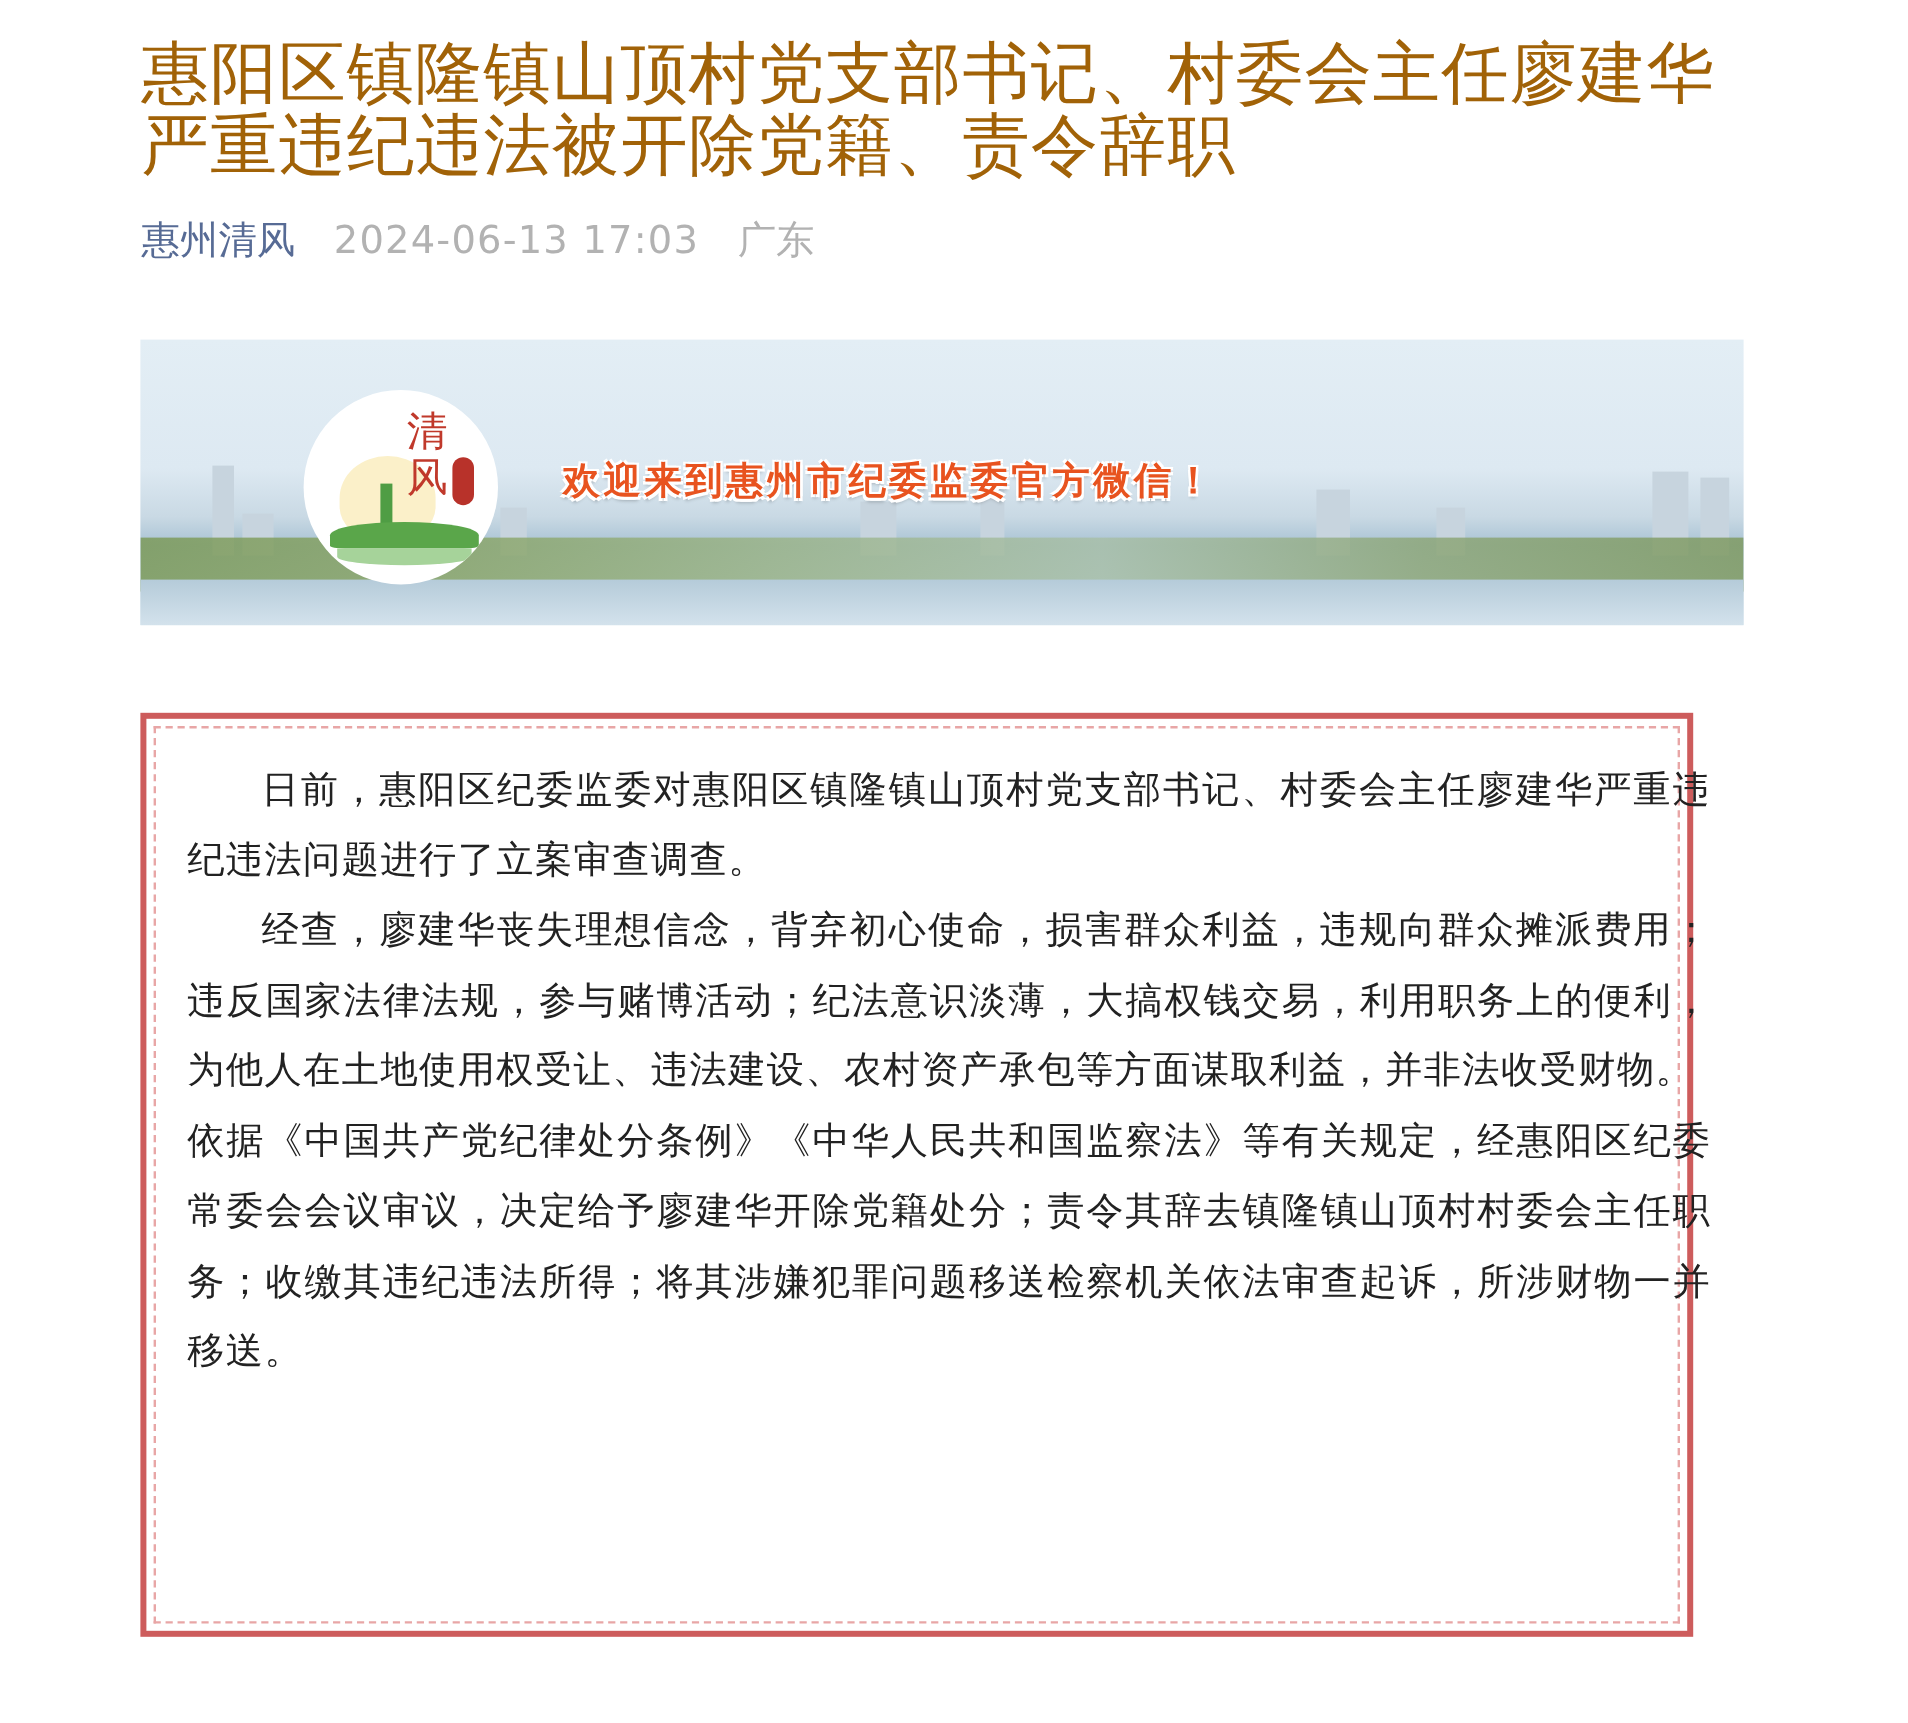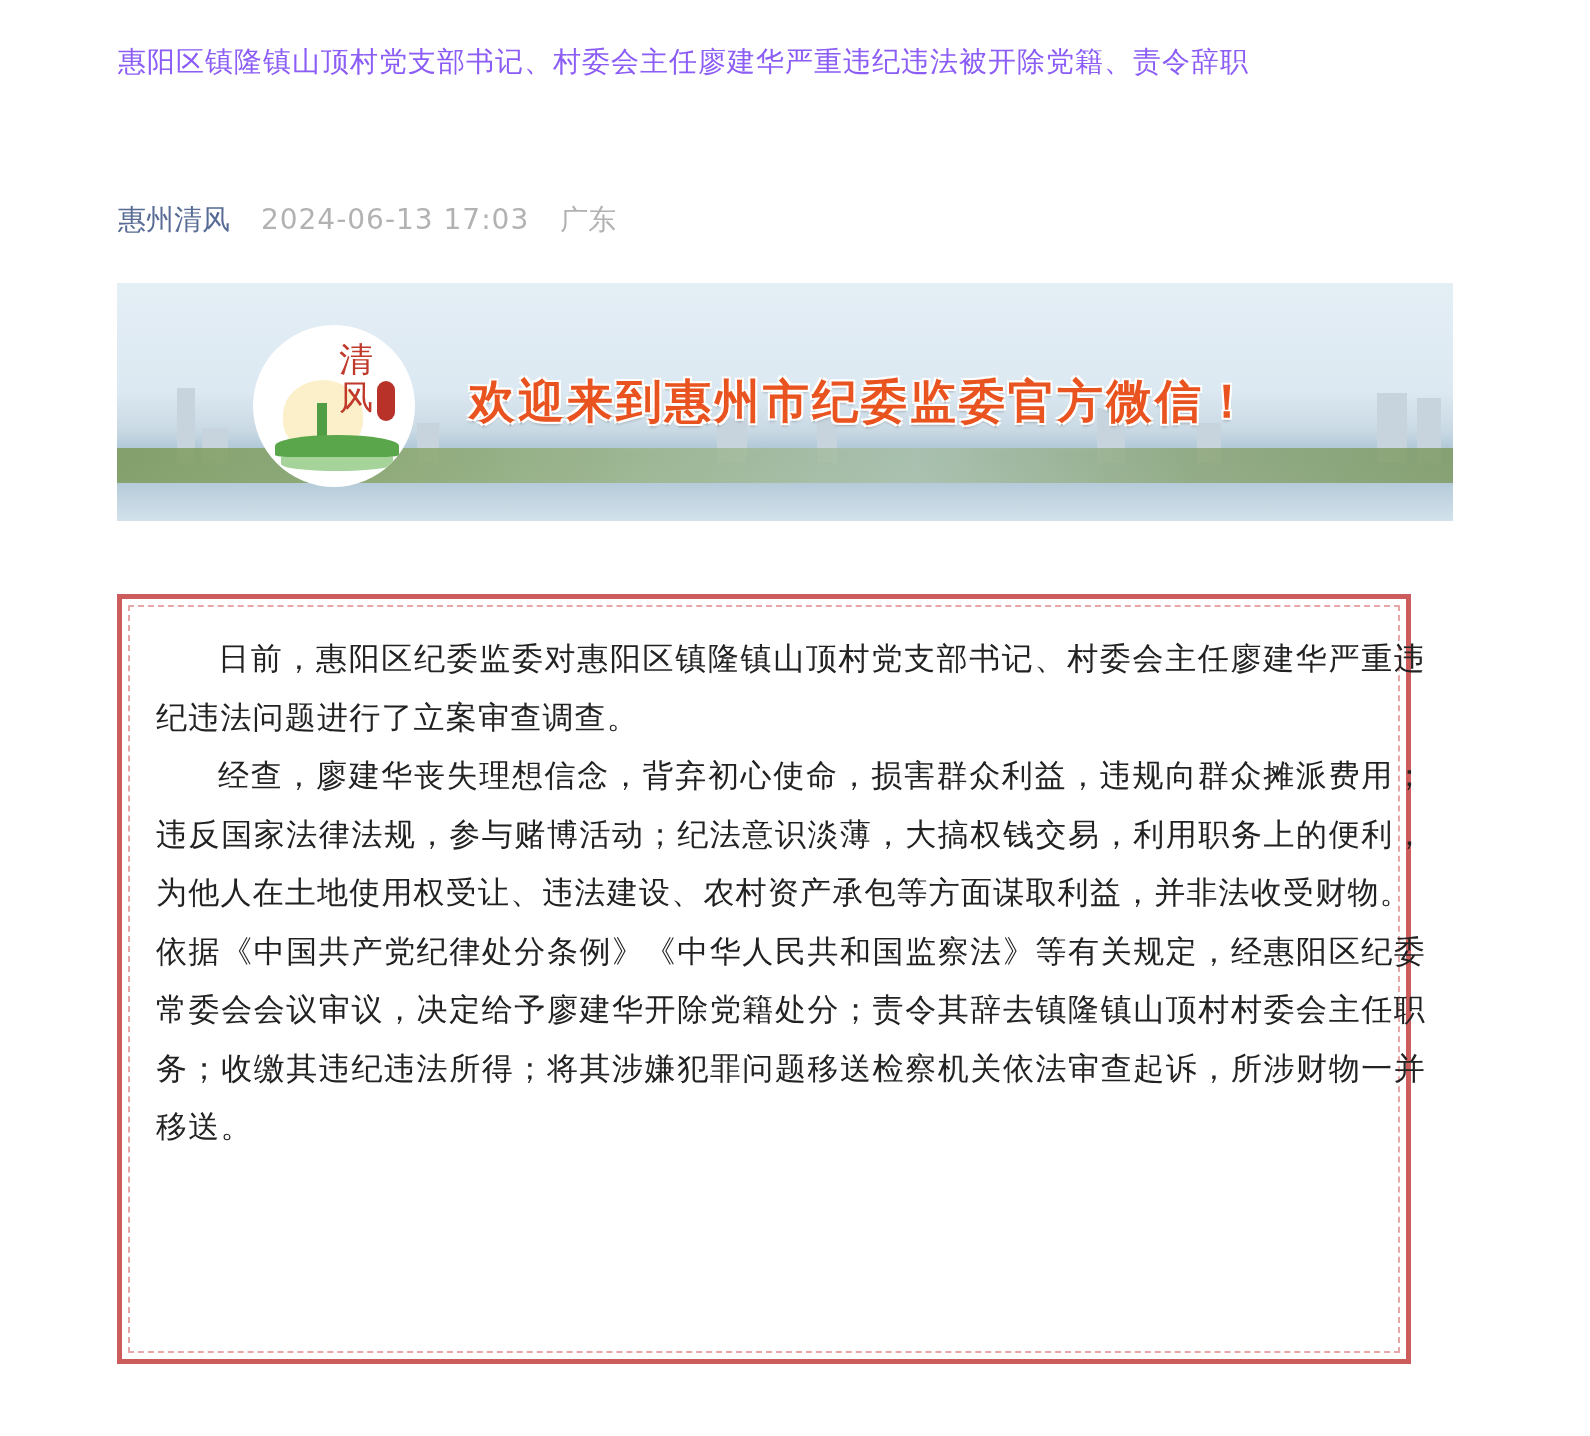--- a/index.html
+++ b/index.html
@@ -1,21 +1,21 @@
 <!DOCTYPE html>
 <html><head>
 <meta charset="utf-8">
 <style>
   html, body { margin: 0; padding: 0; background: #ffffff; }
   body { width: 1590px; height: 1436px; position: relative; overflow: hidden;
          font-family: "DejaVu Sans", "Liberation Sans", sans-serif; }
   .title { position: absolute; left: 118px; top: 32px; width: 1350px;
-           font-size: 28px; line-height: 60px; color: #8b5cf6; font-weight: 500;
+           font-size: 56px; line-height: 60px; color: #a16207; font-weight: 500;
            letter-spacing: 1px; margin: 0; }
-  .meta { position: absolute; left: 118px; top: 180px; font-size: 28px; line-height: 40px; white-space: nowrap; margin-top: 20px; }
+  .meta { position: absolute; left: 118px; top: 180px; font-size: 32px; line-height: 40px; white-space: nowrap; }
   .meta .account { color: #576b95; }
   .meta .date { color: #b2b2b2; margin-left: 22px; letter-spacing: 1px; }
   .meta .loc { color: #b2b2b2; margin-left: 22px; }
   .banner { position: absolute; left: 117px; top: 283px; width: 1336px; height: 238px;
             overflow: hidden;
             background: linear-gradient(180deg, #e3eef5 0%, #dde9f2 45%, #c9d9e4 62%, #a9c3d4 72%, #bdd3e1 85%, #d2e2ec 100%); }
   .banner .sky-city { position: absolute; left: 0; right: 0; top: 100px; height: 80px; }
   .bld { position: absolute; bottom: 0; background: #c7d4de; }
   .trees { position: absolute; left: 0; top: 165px; width: 100%; height: 45px;
            background: linear-gradient(90deg, #7c9a5a 0%, #8aa56a 20%, #9bb48a 40%, #a8bfa9 60%, #8ea77a 80%, #7f9a62 100%); opacity: .85; }
@@ -23,21 +23,21 @@
            background: linear-gradient(180deg, #b5cbd9, #d3e2ec); }
   .logo { position: absolute; left: 136px; top: 42px; width: 162px; height: 162px; border-radius: 50%;
           background: #ffffff; overflow: hidden; }
   .logo .t1, .logo .t2 { position: absolute; left: 86px; font-size: 34px; color: #c0392b; font-family: "DejaVu Serif", serif; }
   .logo .t1 { top: 12px; } .logo .t2 { top: 50px; }
   .logo .seal { position: absolute; left: 124px; top: 56px; width: 18px; height: 40px; border-radius: 9px; background: #b8322a; }
   .logo .petal { position: absolute; left: 30px; top: 55px; width: 80px; height: 70px; border-radius: 50% 50% 40% 40%; background: #fbf0c9; }
   .logo .hill { position: absolute; left: 22px; top: 110px; width: 124px; height: 22px; border-radius: 50% 50% 10% 10%; background: #5aa64a; }
   .logo .pagoda { position: absolute; left: 64px; top: 78px; width: 10px; height: 36px; background: #4f9d44; }
   .logo .refl { position: absolute; left: 28px; top: 132px; width: 112px; height: 14px; background: #a6d39a; border-radius: 0 0 50% 50%; }
-  .banner-text { position: absolute; left: 352px; top: 88px; font-size: 46px; line-height: 60px; font-weight: bold;
+  .banner-text { position: absolute; left: 352px; top: 88px; font-size: 31px; line-height: 60px; font-weight: bold;
                  color: #e8531f; letter-spacing: 3px; white-space: nowrap;
                  text-shadow: 2px 2px 0 #ffffff, -2px -2px 0 #ffffff, 2px -2px 0 #ffffff, -2px 2px 0 #ffffff, 0 3px 3px rgba(0,0,0,.25); }
   .box { position: absolute; left: 117px; top: 594px; width: 1294px; height: 770px;
          box-sizing: border-box; border: 5px solid #cd5c5c; background: #ffffff; }
   .box .inner { position: absolute; left: 6px; top: 6px; right: 6px; bottom: 6px; border: 2px dashed #e8a6a6; }
   .content { position: absolute; left: 34px; top: 30px; width: 1270px; font-size: 31px; line-height: 58.5px;
              color: #222222; text-align: justify; letter-spacing: 1.2px; }
   .content p { margin: 0; text-indent: 2em; }
   .content p.noindent { text-indent: 0; }
 </style>

